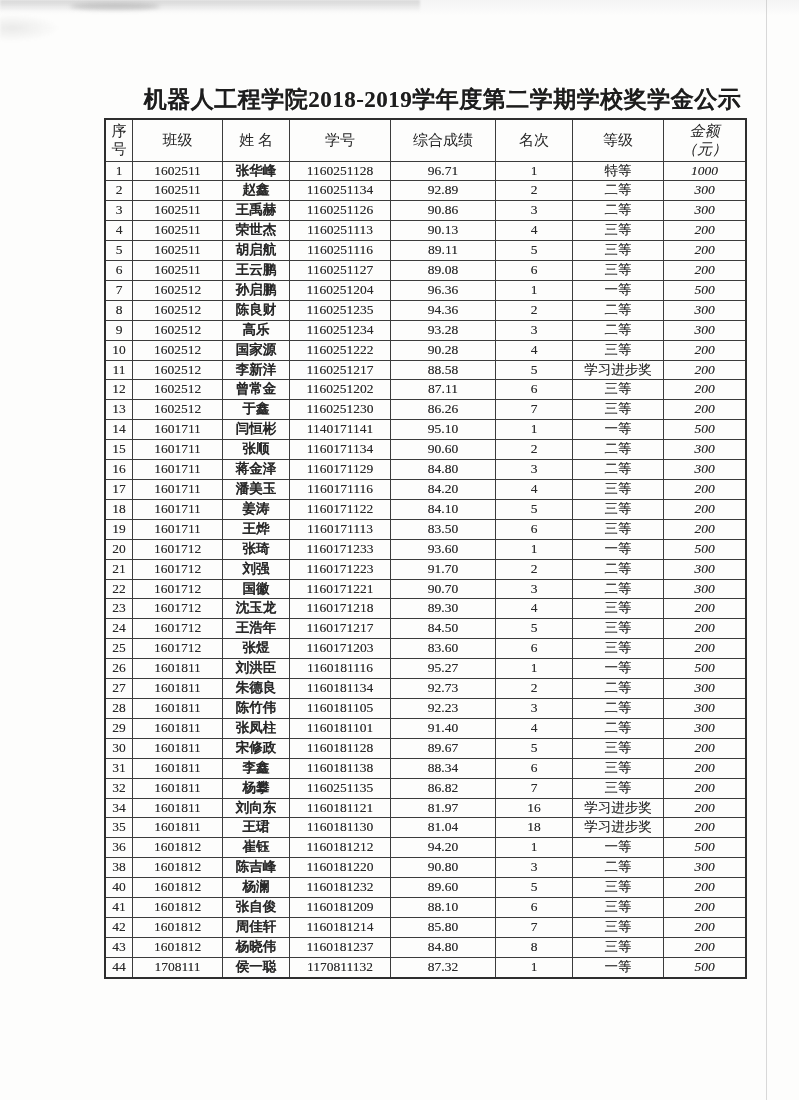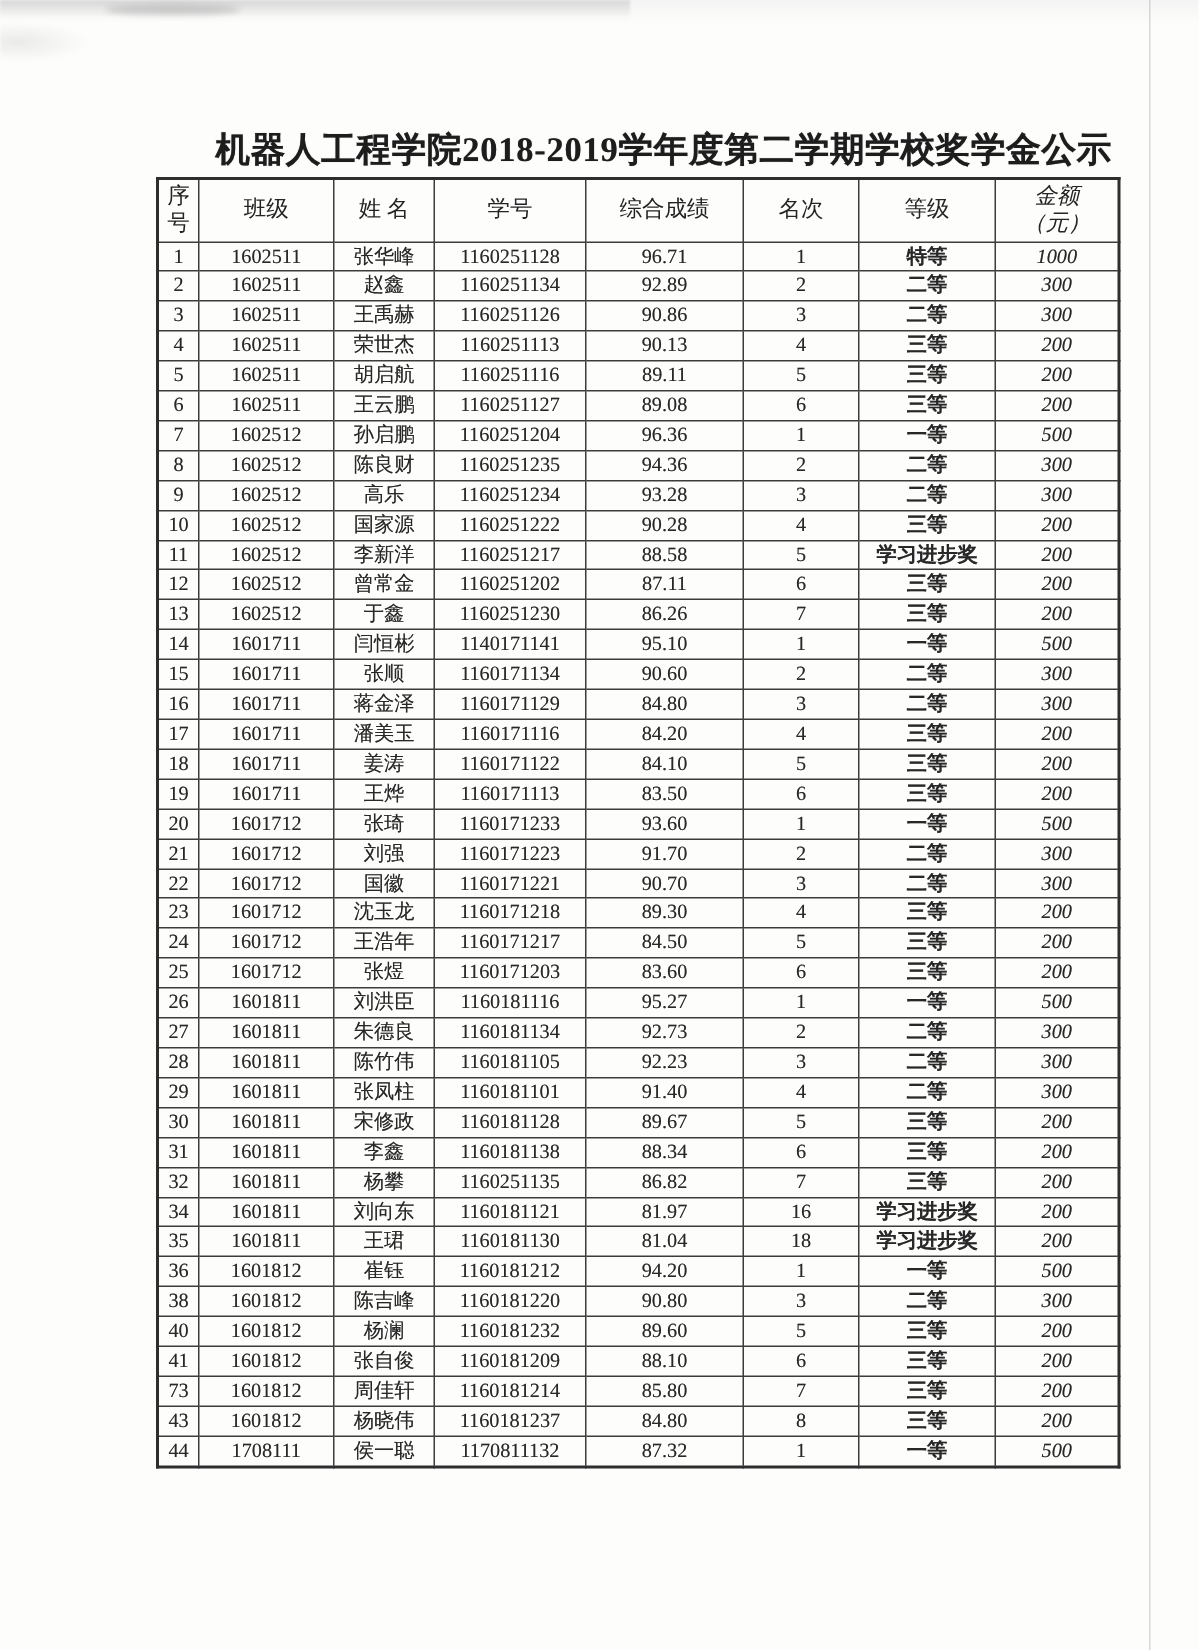--- a/index.html
+++ b/index.html
@@ -89,25 +89,25 @@
   table.award-table tbody tr {
     height: 18.9px;
   }
   table.award-table tbody td {
     font-size: 13.5px;
     line-height: 18.9px;
     text-shadow: 0 0 0.4px rgba(0,0,0,0.4);
   }
   .c0 { width: 26px; }
   .c1 { width: 89px; margin-top: 48px; }
-  .c2 { width: 66px; }
+  .c2 { width: 66px; font-weight: bold; }
   .c3 { width: 100px; }
   .c4 { width: 104px; }
   .c5 { width: 76px; }
-  .c6 { width: 90px; font-weight: bold; }
+  .c6 { width: 90px; }
   .c7 { width: 81px; font-style: italic; }
 </style>
 </head>
 <body>
 
 <div class="page">
   <div class="scan-smudge-top"></div>
   <div class="scan-blob"></div>
   <div class="scan-smudge-left"></div>
   <div class="scan-edge-right"></div>
@@ -502,21 +502,21 @@
           <td class="c0">41</td>
           <td class="c1">1601812</td>
           <td class="c2">张自俊</td>
           <td class="c3">1160181209</td>
           <td class="c4">88.10</td>
           <td class="c5">6</td>
           <td class="c6">三等</td>
           <td class="c7">200</td>
         </tr>
         <tr>
-          <td class="c0">73</td>
+          <td class="c0">42</td>
           <td class="c1">1601812</td>
           <td class="c2">周佳轩</td>
           <td class="c3">1160181214</td>
           <td class="c4">85.80</td>
           <td class="c5">7</td>
           <td class="c6">三等</td>
           <td class="c7">200</td>
         </tr>
         <tr>
           <td class="c0">43</td>

